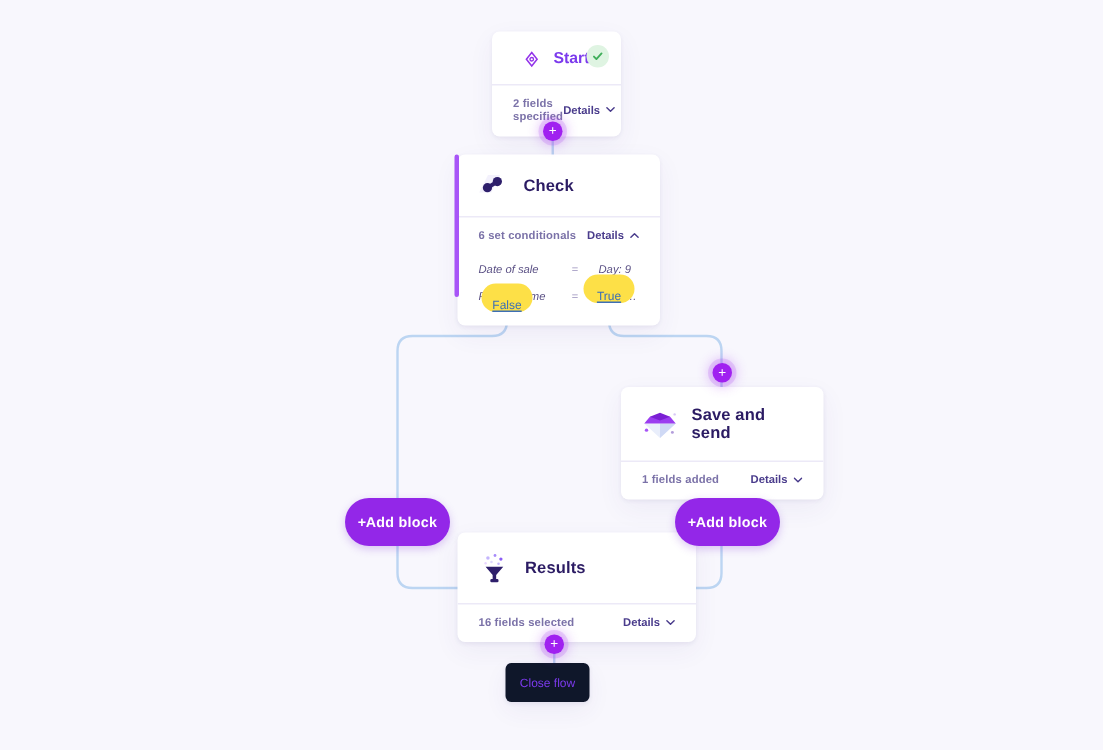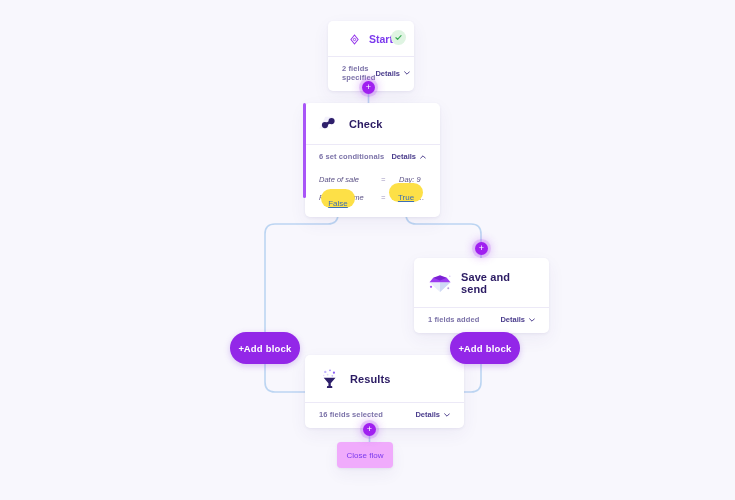--- a/index.html
+++ b/index.html
@@ -141,21 +141,21 @@
     box-shadow: 0 2px 6px rgba(120,40,210,0.25);
   }
   #add-left  { left: 230px; top: 332px; width: 70px; }
   #add-right { left: 450px; top: 332px; width: 70px; }
   .plus-glyph { font-weight: bold; margin-right: -.5px; }
 
   
   #card-close {
     position: absolute;
     left: 337px; top: 442px; width: 56px; height: 26px;
-    background: #f0abfc;
+    background: #0f172a;
     border-radius: 4px;
     box-shadow: 0 1px 3px rgba(60,40,120,0.07), 0 6px 16px rgba(70,50,130,0.06);
     display: flex; align-items: center; justify-content: center;
     font-size: 8px;
     color: #7c3aed;
     cursor: pointer;
     z-index: 5;
   }
 
   

